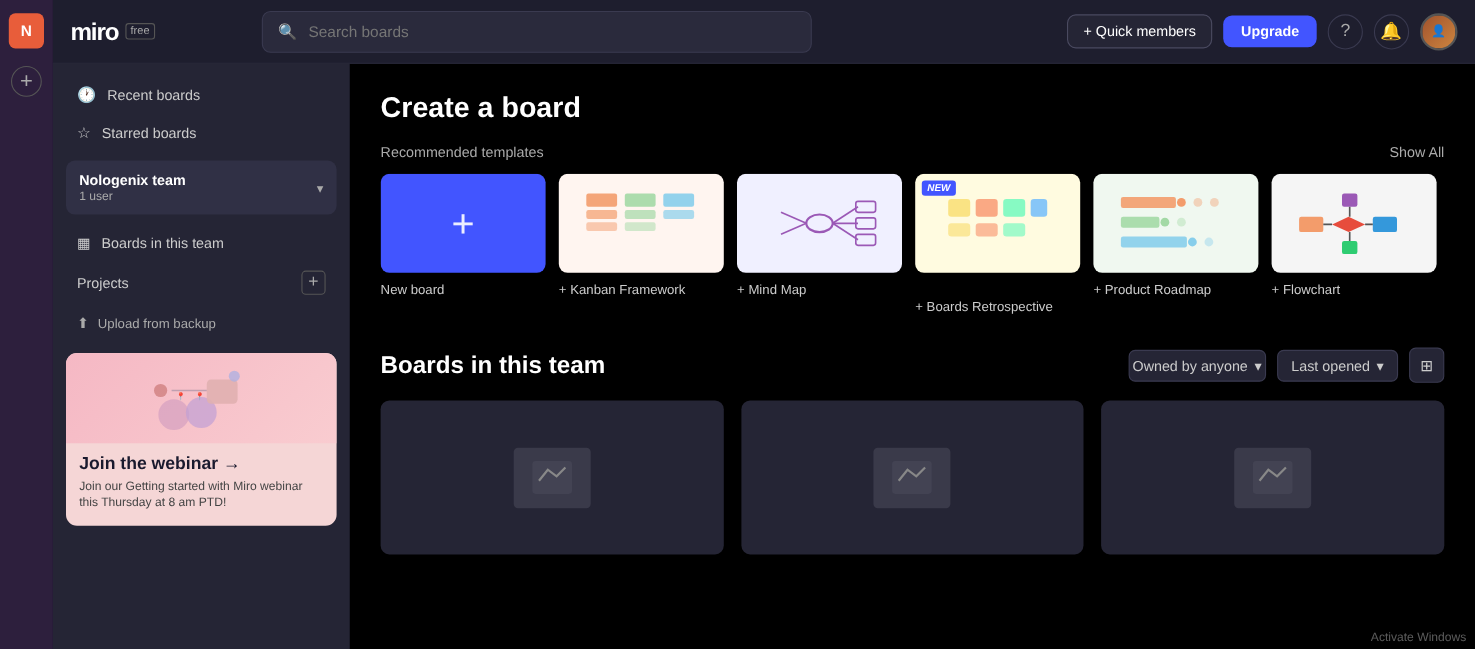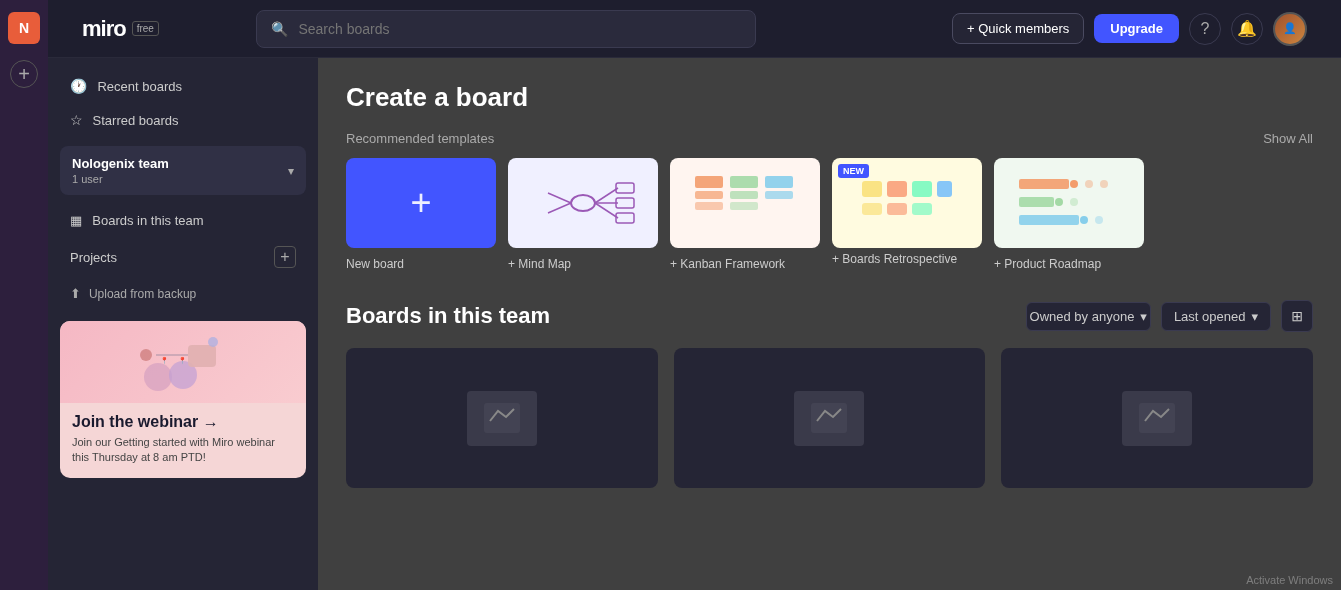--- a/index.html
+++ b/index.html
@@ -16,21 +16,21 @@
 </head>
 <body>
 
 <div style="display:flex; flex-direction:column; width:48px; background:#2d1f3d; align-items:center; padding-top:12px; gap:16px; flex-shrink:0; height:590px;">
   <div style="width:32px;height:32px;background:#e85d3a;border-radius:6px;display:flex;align-items:center;justify-content:center;font-weight:700;font-size:14px;color:#fff;cursor:pointer;">N</div>
   <div style="width:28px;height:28px;border-radius:50%;border:1.5px solid #555;display:flex;align-items:center;justify-content:center;color:#aaa;font-size:20px;cursor:pointer;line-height:1;">+</div>
 </div>
 
 <div style="flex:1; display:flex; flex-direction:column; height:590px; overflow:hidden;">
 
-  <div style="height:58px; background:#1e1e2e; display:flex; align-items:center; padding:0 34px; gap:14px; border-bottom:1px solid #2a2a3a; flex-shrink:0;">
+  <div style="height:58px; background:#1e1e2e; display:flex; align-items:center; padding:0 16px; gap:14px; border-bottom:1px solid #2a2a3a; flex-shrink:0;">
 
     <div style="display:flex;align-items:center;gap:6px;width:160px;">
       <span style="font-size:22px;font-weight:900;color:#fff;letter-spacing:-1px;">miro</span>
       <span style="font-size:10px;color:#aaa;border:1px solid #555;border-radius:3px;padding:1px 4px;">free</span>
     </div>
 
     <div style="flex:1;max-width:500px;background:#2a2a3c;border:1px solid #3a3a50;border-radius:8px;display:flex;align-items:center;gap:10px;padding:0 14px;height:38px;">
       <span style="color:#888;font-size:14px;">🔍</span>
       <input type="text" style="background: transparent; border: none; outline: none; color: rgb(204, 204, 204); font-size: 14px; flex: 1 1 0%;" placeholder="Search boards">
     </div>
@@ -98,74 +98,74 @@
           </svg>
         </div>
         <div style="padding:10px 12px 12px;">
           <div style="font-size:16px;font-weight:700;color:#1a1a2e;margin-bottom:4px;">Join the webinar →</div>
           <div style="font-size:11px;color:#444;line-height:1.4;">Join our Getting started with Miro webinar this Thursday at 8 am PTD!</div>
         </div>
       </div>
 
     </div>
 
-    <div style="flex:1;background:#404040;padding:24px 28px;overflow-y:auto;">
+    <div style="flex:1;background:#000000;padding:24px 28px;overflow-y:auto;">
 
       <h1 style="font-size:26px;font-weight:700;color:#fff;margin-bottom:18px;">Create a board</h1>
 
       <div>
         <div style="display:flex;align-items:center;justify-content:space-between;margin-bottom:12px;">
           <span style="font-size:13px;color:#aaa;">Recommended templates</span>
           <span style="font-size:13px;color:#aaa;cursor:pointer;">Show All</span>
         </div>
 
         <div style="display:flex;gap:12px;margin-bottom:28px;overflow-x:hidden;">
 
           <div style="flex-shrink:0;width:150px;cursor:pointer;">
             <div style="width:150px;height:90px;border-radius:8px;background:#4255ff;display:flex;align-items:center;justify-content:center;margin-bottom:6px;">
               <span style="font-size:36px;color:rgba(255,255,255,0.9);">+</span>
             </div>
             <span style="font-size:12px;color:#ccc;margin-top:32px;">New board</span>
+          </div>
+
+          <div style="flex-shrink:0;width:150px;cursor:pointer;">
+            <div style="width:150px;height:90px;border-radius:8px;background:#fff5f0;display:flex;align-items:center;justify-content:center;margin-bottom:6px;overflow:hidden;">
+              <svg width="110" height="65" viewBox="0 0 110 65">
+                <rect x="5" y="5" width="28" height="12" rx="2" fill="#f39c6b" opacity="0.9"></rect>
+                <rect x="5" y="20" width="28" height="8" rx="2" fill="#f39c6b" opacity="0.7"></rect>
+                <rect x="5" y="31" width="28" height="8" rx="2" fill="#f39c6b" opacity="0.5"></rect>
+                <rect x="40" y="5" width="28" height="12" rx="2" fill="#a3d9a5" opacity="0.9"></rect>
+                <rect x="40" y="20" width="28" height="8" rx="2" fill="#a3d9a5" opacity="0.7"></rect>
+                <rect x="40" y="31" width="28" height="8" rx="2" fill="#a3d9a5" opacity="0.5"></rect>
+                <rect x="75" y="5" width="28" height="12" rx="2" fill="#87ceeb" opacity="0.9"></rect>
+                <rect x="75" y="20" width="28" height="8" rx="2" fill="#87ceeb" opacity="0.7"></rect>
+              </svg>
+            </div>
+            <span style="font-size:12px;color:#ccc;">+ Kanban Framework</span>
           </div>
 
           <div style="flex-shrink:0;width:150px;cursor:pointer;">
             <div style="width:150px;height:90px;border-radius:8px;background:#f0f0ff;display:flex;align-items:center;justify-content:center;margin-bottom:6px;overflow:hidden;">
               <svg width="110" height="70" viewBox="0 0 110 70">
                 <ellipse cx="55" cy="35" rx="12" ry="8" fill="none" stroke="#9b59b6" stroke-width="2"></ellipse>
                 <line x1="67" y1="35" x2="90" y2="20" stroke="#9b59b6" stroke-width="1.5"></line>
                 <line x1="67" y1="35" x2="90" y2="35" stroke="#9b59b6" stroke-width="1.5"></line>
                 <line x1="67" y1="35" x2="90" y2="50" stroke="#9b59b6" stroke-width="1.5"></line>
                 <rect x="88" y="15" width="18" height="10" rx="2" fill="none" stroke="#9b59b6" stroke-width="1.5"></rect>
                 <rect x="88" y="30" width="18" height="10" rx="2" fill="none" stroke="#9b59b6" stroke-width="1.5"></rect>
                 <rect x="88" y="45" width="18" height="10" rx="2" fill="none" stroke="#9b59b6" stroke-width="1.5"></rect>
                 <line x1="43" y1="35" x2="20" y2="25" stroke="#9b59b6" stroke-width="1.5"></line>
                 <line x1="43" y1="35" x2="20" y2="45" stroke="#9b59b6" stroke-width="1.5"></line>
               </svg>
             </div>
             <span style="font-size:12px;color:#ccc;">+ Mind Map</span>
           </div>
 
           <div style="flex-shrink:0;width:150px;cursor:pointer;">
-            <div style="width:150px;height:90px;border-radius:8px;background:#fff5f0;display:flex;align-items:center;justify-content:center;margin-bottom:6px;overflow:hidden;">
-              <svg width="110" height="65" viewBox="0 0 110 65">
-                <rect x="5" y="5" width="28" height="12" rx="2" fill="#f39c6b" opacity="0.9"></rect>
-                <rect x="5" y="20" width="28" height="8" rx="2" fill="#f39c6b" opacity="0.7"></rect>
-                <rect x="5" y="31" width="28" height="8" rx="2" fill="#f39c6b" opacity="0.5"></rect>
-                <rect x="40" y="5" width="28" height="12" rx="2" fill="#a3d9a5" opacity="0.9"></rect>
-                <rect x="40" y="20" width="28" height="8" rx="2" fill="#a3d9a5" opacity="0.7"></rect>
-                <rect x="40" y="31" width="28" height="8" rx="2" fill="#a3d9a5" opacity="0.5"></rect>
-                <rect x="75" y="5" width="28" height="12" rx="2" fill="#87ceeb" opacity="0.9"></rect>
-                <rect x="75" y="20" width="28" height="8" rx="2" fill="#87ceeb" opacity="0.7"></rect>
-              </svg>
-            </div>
-            <span style="font-size:12px;color:#ccc;">+ Kanban Framework</span>
-          </div>
-
-          <div style="flex-shrink:0;width:150px;cursor:pointer;">
-            <div style="width:150px;height:90px;border-radius:8px;background:#fffbe0;display:flex;align-items:center;justify-content:center;margin-bottom:1px;position:relative;overflow:hidden;">
+            <div style="width:150px;height:90px;border-radius:8px;background:#fffbe0;display:flex;align-items:center;justify-content:center;margin-bottom:22px;position:relative;overflow:hidden;font-style:italic;">
               <span style="position:absolute;top:6px;left:6px;background:#4255ff;color:#fff;font-size:9px;font-weight:700;padding:2px 5px;border-radius:3px;">NEW</span>
               <svg width="100" height="65" viewBox="0 0 100 65">
                 <rect x="5" y="10" width="20" height="16" rx="3" fill="#f9e07a" opacity="0.9"></rect>
                 <rect x="30" y="10" width="20" height="16" rx="3" fill="#f9a07a" opacity="0.9"></rect>
                 <rect x="55" y="10" width="20" height="16" rx="3" fill="#7af9c0" opacity="0.9"></rect>
                 <rect x="80" y="10" width="15" height="16" rx="3" fill="#7ac0f9" opacity="0.9"></rect>
                 <rect x="5" y="32" width="20" height="12" rx="3" fill="#f9e07a" opacity="0.7"></rect>
                 <rect x="30" y="32" width="20" height="12" rx="3" fill="#f9a07a" opacity="0.7"></rect>
                 <rect x="55" y="32" width="20" height="12" rx="3" fill="#7af9c0" opacity="0.7"></rect>
               </svg>
@@ -184,20 +184,36 @@
                 <circle cx="45" cy="31" r="4" fill="#a3d9a5"></circle>
                 <circle cx="60" cy="31" r="4" fill="#a3d9a5" opacity="0.4"></circle>
                 <rect x="5" y="44" width="60" height="10" rx="2" fill="#87ceeb" opacity="0.9"></rect>
                 <circle cx="70" cy="49" r="4" fill="#87ceeb"></circle>
                 <circle cx="85" cy="49" r="4" fill="#87ceeb" opacity="0.4"></circle>
               </svg>
             </div>
             <span style="font-size:12px;color:#ccc;">+ Product Roadmap</span>
           </div>
 
+          <div style="flex-shrink:0;width:150px;cursor:pointer;">
+            <div style="width:150px;height:90px;border-radius:8px;background:#f5f5f5;display:flex;align-items:center;justify-content:center;margin-bottom:6px;overflow:hidden;">
+              <svg width="110" height="65" viewBox="0 0 110 65">
+                <rect x="5" y="26" width="22" height="14" rx="2" fill="#f39c6b"></rect>
+                <polygon points="35,33 50,26 65,33 50,40" fill="#e74c3c"></polygon>
+                <rect x="72" y="26" width="22" height="14" rx="2" fill="#3498db"></rect>
+                <rect x="44" y="5" width="14" height="12" rx="2" fill="#9b59b6"></rect>
+                <rect x="44" y="48" width="14" height="12" rx="2" fill="#2ecc71"></rect>
+                <line x1="27" y1="33" x2="35" y2="33" stroke="#555" stroke-width="1.5" marker-end="url(#arr)"></line>
+                <line x1="65" y1="33" x2="72" y2="33" stroke="#555" stroke-width="1.5"></line>
+                <line x1="51" y1="17" x2="51" y2="26" stroke="#555" stroke-width="1.5"></line>
+                <line x1="51" y1="40" x2="51" y2="48" stroke="#555" stroke-width="1.5"></line>
+              </svg>
+            </div>
+            <span style="font-size:12px;color:#ccc;">+ Flowchart</span>
+          </div>
 
         </div>
       </div>
 
       <div>
         <div style="display:flex;align-items:center;justify-content:space-between;margin-bottom:16px;">
           <h2 style="font-size:22px;font-weight:700;color:#fff;">Boards in this team</h2>
           <div style="display:flex;gap:10px;align-items:center;">
             <div style="background:#252535;border:1px solid #3a3a50;border-radius:6px;color:#ccc;font-size:13px;padding:6px 3px;cursor:pointer;display:flex;align-items:center;gap:6px;">
               <span>Owned by anyone</span>

